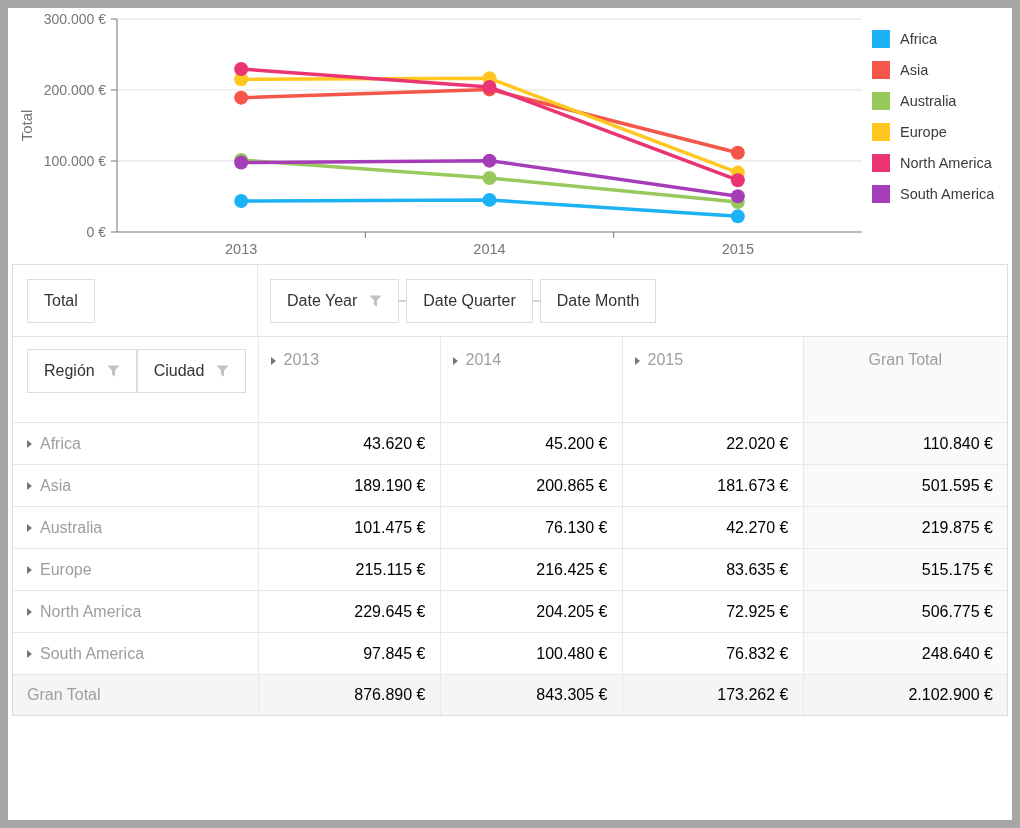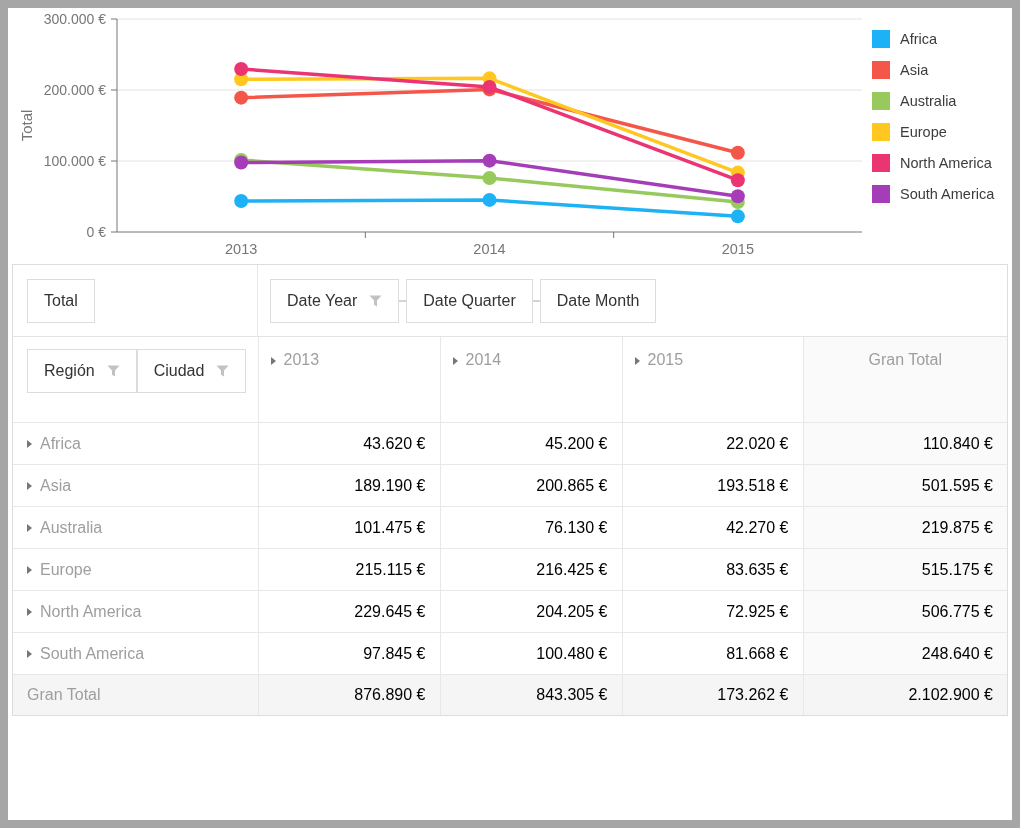--- a/index.html
+++ b/index.html
@@ -221,21 +221,21 @@
           <td class="row-label"><span class="tri"></span><span>Africa</span></td>
           <td class="val">43.620 €</td>
           <td class="val">45.200 €</td>
           <td class="val">22.020 €</td>
           <td class="val grand-col">110.840 €</td>
         </tr>
         <tr class="datarow">
           <td class="row-label"><span class="tri"></span><span>Asia</span></td>
           <td class="val">189.190 €</td>
           <td class="val">200.865 €</td>
-          <td class="val">193.518 €</td>
+          <td class="val">181.673 €</td>
           <td class="val grand-col">501.595 €</td>
         </tr>
         <tr class="datarow">
           <td class="row-label"><span class="tri"></span><span>Australia</span></td>
           <td class="val">101.475 €</td>
           <td class="val">76.130 €</td>
           <td class="val">42.270 €</td>
           <td class="val grand-col">219.875 €</td>
         </tr>
         <tr class="datarow">
@@ -249,21 +249,21 @@
           <td class="row-label"><span class="tri"></span><span>North America</span></td>
           <td class="val">229.645 €</td>
           <td class="val">204.205 €</td>
           <td class="val">72.925 €</td>
           <td class="val grand-col">506.775 €</td>
         </tr>
         <tr class="datarow">
           <td class="row-label"><span class="tri"></span><span>South America</span></td>
           <td class="val">97.845 €</td>
           <td class="val">100.480 €</td>
-          <td class="val">81.668 €</td>
+          <td class="val">76.832 €</td>
           <td class="val grand-col">248.640 €</td>
         </tr>
         <tr class="total-row">
           <td class="row-label"><span>Gran Total</span></td>
           <td class="val">876.890 €</td>
           <td class="val">843.305 €</td>
           <td class="val">173.262 €</td>
           <td class="val">2.102.900 €</td>
         </tr>
       </tbody>

